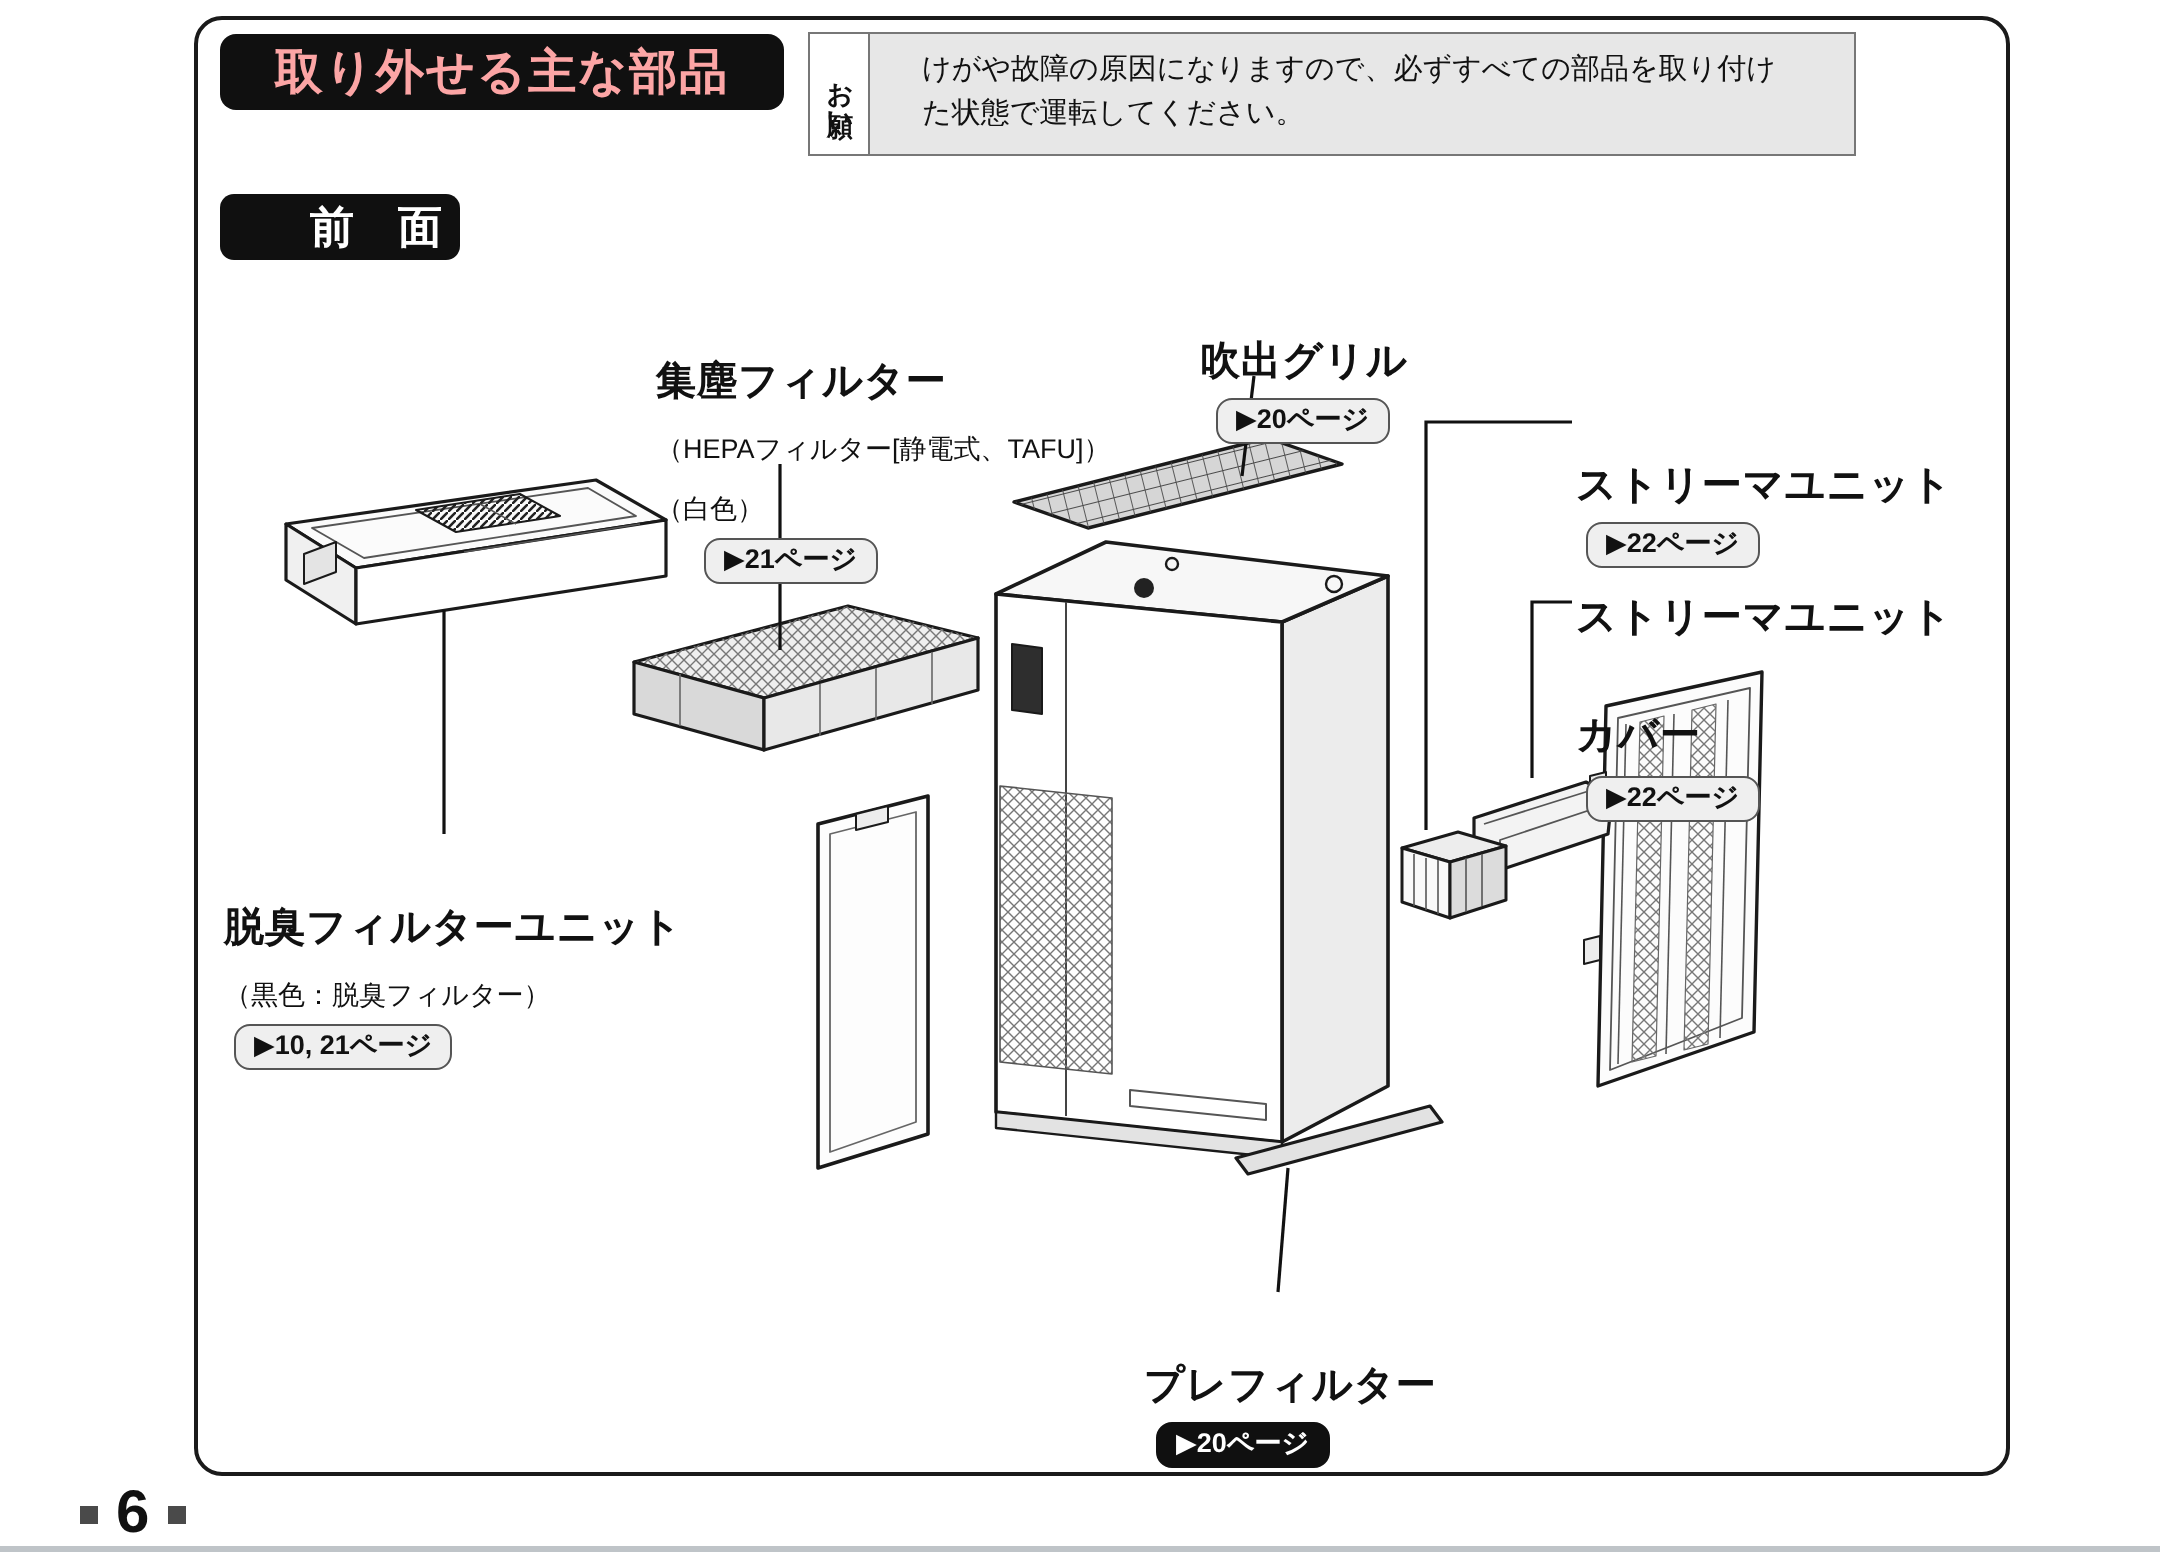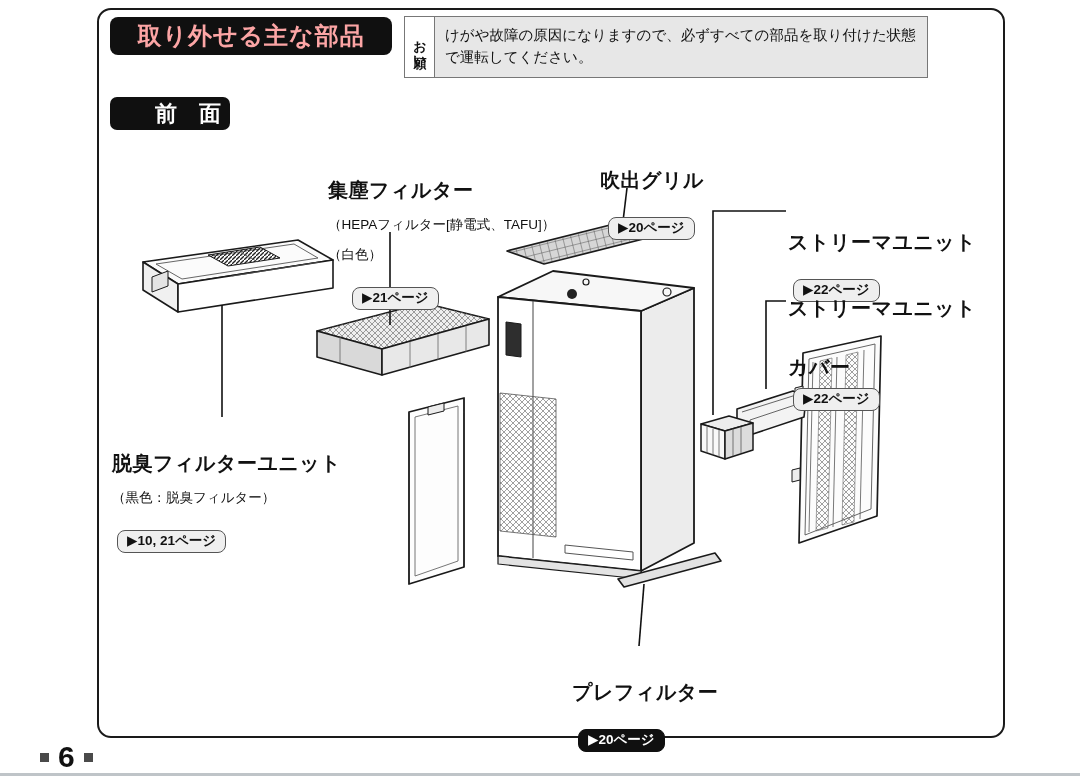--- a/index.html
+++ b/index.html
@@ -15,33 +15,33 @@
                  display:flex; align-items:center; justify-content:center;
                  font-size:24px; font-weight:bold; letter-spacing:1px; }
 
   .notice { position:absolute; left:404px; top:16px; width:524px; height:62px;
             display:flex; border:1.5px solid #777; background:#fff; }
   .notice-label { width:30px; background:#ffffff; border-right:1.5px solid #777;
                   display:flex; align-items:center; justify-content:center;
                   font-size:13px; font-weight:bold;
                   writing-mode:vertical-rl; text-orientation:upright; }
   .notice-text { flex:1; background:#e7e7e7; font-size:14.5px; line-height:1.5;
-                 padding:7px 10px; display:flex; align-items:center; }
+                 padding:7px 26px; display:flex; align-items:center; }
 
   .section-badge { position:absolute; left:110px; top:97px; width:120px; height:33px;
                    background:#101010; color:#fff; border-radius:7px;
                    display:flex; align-items:center; justify-content:center;
                    font-size:22px; font-weight:bold;padding-left:36px; }
 
   .diagram { position:absolute; left:0; top:0; }
 
   .label-block { position:absolute; }
   .part-name { font-size:20px; font-weight:bold; letter-spacing:0.5px; white-space:nowrap;margin-top:32px; }
   .part-sub  { font-size:13.5px; margin-top:12px; white-space:nowrap; }
-  .ref-row   { margin-top:23px; }
+  .ref-row   { margin-top:5px; }
   .pageref { display:inline-block; border:1.5px solid #555; background:#efefef;
              border-radius:8px; padding:1px 9px 2px; font-size:13.5px; font-weight:bold;
              color:#111; white-space:nowrap; }
   .pageref.dark { background:#101010; color:#ffffff; border-color:#101010; }
 
   .page-number { position:absolute; left:40px; top:742px; display:flex;
                  align-items:center; gap:9px; }
   .sq { width:9px; height:9px; background:#4a4a4a; }
   .num { font-size:30px; font-weight:bold; line-height:1; }
 

